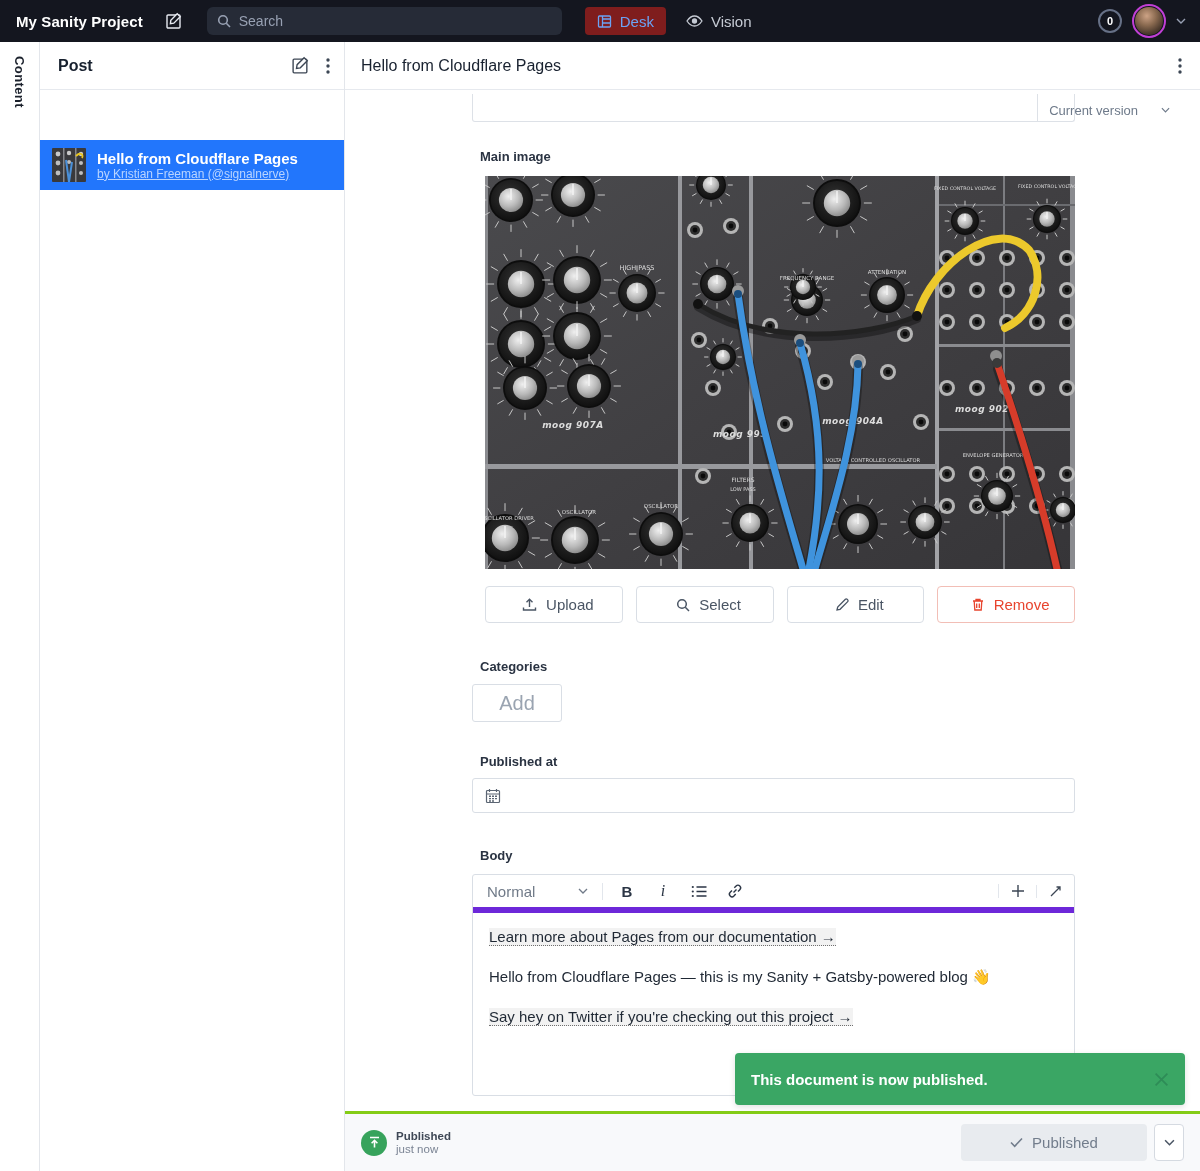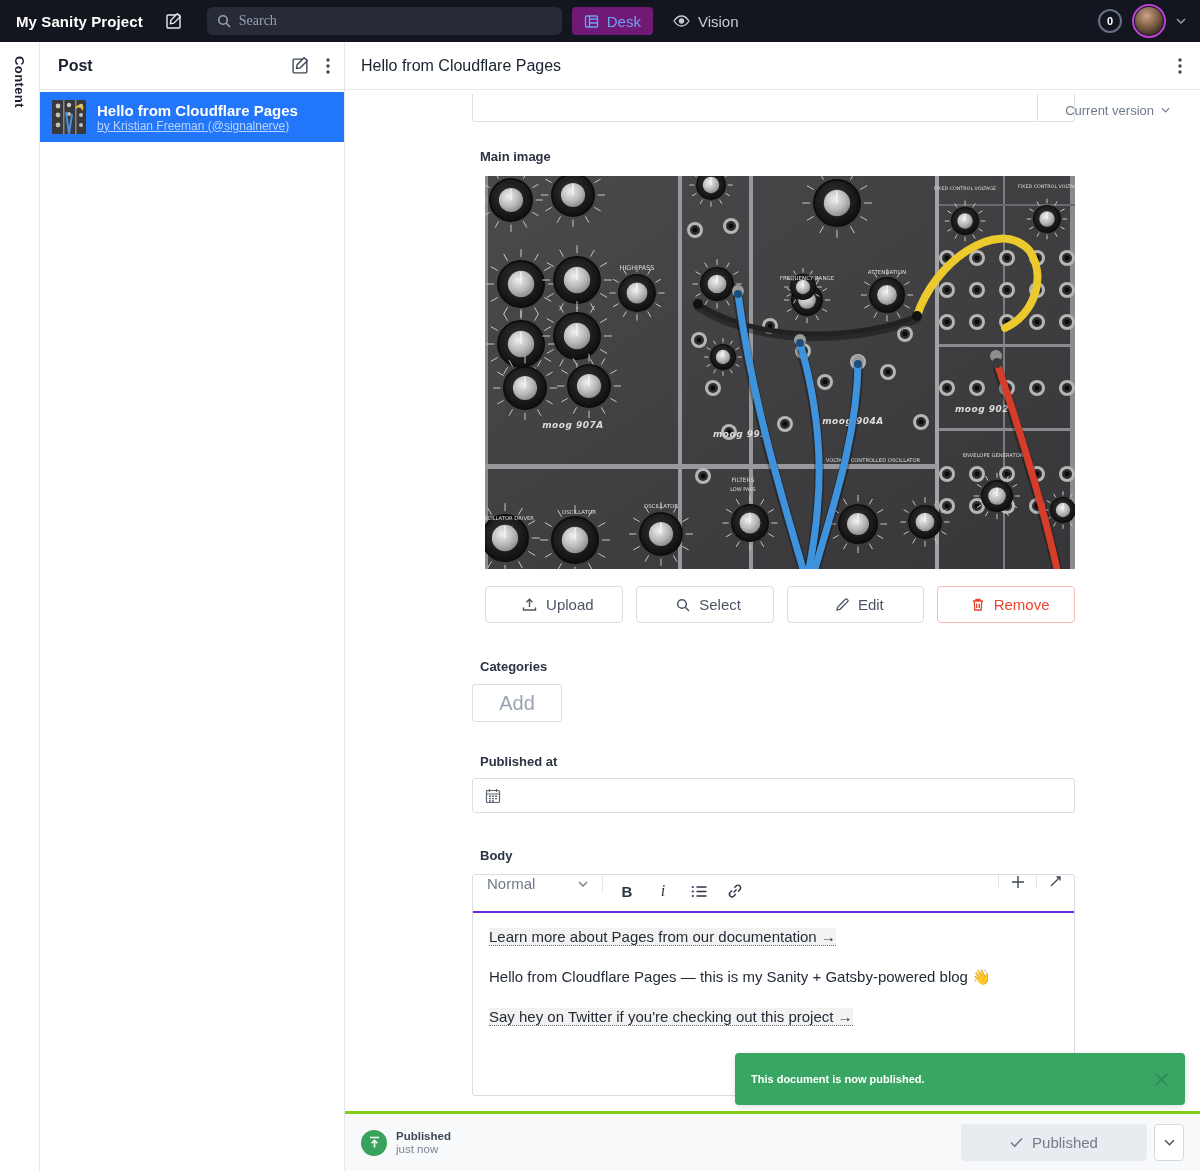--- a/index.html
+++ b/index.html
@@ -7,60 +7,60 @@
     font-family:"Liberation Sans","DejaVu Sans",sans-serif; }
   .app { width:1200px; height:1171px; display:flex; flex-direction:column; }
 
   
   .navbar { height:42px; background:#14161f; display:flex; align-items:center; flex:none; padding:0 14px 0 16px; }
   .nav-title { color:#fff; font-size:15px; font-weight:bold; letter-spacing:.1px; }
   .nav-compose { margin-left:22px; color:#e7eaf1; display:flex; cursor:pointer; }
   .nav-search { margin-left:24px; width:355px; height:28px; background:#262b37; border:none; border-radius:6px;
     display:flex; align-items:center; padding:0 10px; gap:8px; color:#98a1b3; }
   .nav-search input { background:transparent; border:none; outline:none; color:#c6ccd8; font-size:14px; width:100%;
-    font-family:Liberation Serif, serif; }
+    font-family:Liberation Sans, sans-serif; }
   .nav-search input::placeholder { color:#98a1b3; }
   .nav-tab { display:flex; align-items:center; gap:8px; height:28px; padding:0 12px; border-radius:4px;
     font-size:15px; cursor:pointer; }
-  .nav-tab.desk { margin-left:10px; background:#701a75; color:#6ba3f5; }
+  .nav-tab.desk { margin-left:23px; background:#7f1d1d; color:#6ba3f5; }
   .nav-tab.vision { margin-left:8px; color:#c6cbd4; }
   .nav-right { margin-left:auto; display:flex; align-items:center; gap:10px; }
   .nav-badge { width:24px; height:24px; border:2px solid #667086; border-radius:50%; color:#fff; font-size:11px;
     font-weight:bold; display:flex; align-items:center; justify-content:center; }
   .nav-avatar { width:34px; height:34px; border-radius:50%; border:2px solid #c13fd6; padding:1px; }
   .nav-avatar .photo { width:100%; height:100%; border-radius:50%;
     background:radial-gradient(circle at 42% 32%, #cda386 0%, #8a6a50 38%, #4b3a2d 70%, #261f19 100%); }
   .nav-caret { color:#98a0b3; display:flex; }
 
   
   .workspace { flex:1; display:flex; min-height:0; }
   .content-rail { width:40px; background:#fff; border-right:1px solid #e3e6eb; padding-top:14px; display:flex;
     justify-content:center; flex:none; }
   .content-rail span { writing-mode:vertical-rl; font-size:13px; font-weight:600; color:#1b212c; letter-spacing:.4px; }
 
-  .post-panel { width:305px; background:#fff; border-right:1px solid #e3e6eb; flex:none; display:flex; flex-direction:column; }
+  .post-panel { width:305px; background:#fff; border-right:1px solid #e3e6eb; flex:none; display:flex; flex-direction:column;gap:48px; }
   .panel-header { height:48px; border-bottom:1px solid #e6e9ee; display:flex; align-items:center; padding:0 14px 0 18px; flex:none; }
   .panel-header .ph-title { font-size:16px; font-weight:600; color:#17202e; }
   .panel-header .ph-icons { margin-left:auto; display:flex; align-items:center; gap:16px; color:#3c4654; }
   .icon-btn { display:flex; align-items:center; cursor:pointer; }
 
   .post-item { margin-top:2px; height:50px; background:#2276fc; display:flex; align-items:center; gap:11px;
     padding:0 10px 0 12px; cursor:pointer; }
   .post-thumb { width:34px; height:34px; flex:none; border-radius:1px; overflow:hidden; }
   .post-item-texts { min-width:0; }
   .post-item-title { color:#fff; font-size:15px; font-weight:600; white-space:nowrap; }
   .post-item-sub { color:#b9d4ff; font-size:12px; white-space:nowrap;text-decoration:underline; }
 
   
   .doc-panel { flex:1; display:flex; flex-direction:column; position:relative; background:#fff; min-width:0; }
   .doc-header { height:48px; border-bottom:1px solid #e6e9ee; display:flex; align-items:center; padding:0 18px 0 16px; flex:none; }
   .doc-title { font-size:16px; color:#18212f; }
   .doc-header .icon-btn { margin-left:auto; color:#3c4654; }
   .doc-scroll { flex:1; position:relative; overflow:hidden; }
-  .version-row { position:absolute; top:0; right:0; height:40px; display:flex; align-items:center; gap:7px;
+  .version-row { position:absolute; top:0; right:0; height:40px; display:flex; align-items:center; gap:23px;
     padding-right:30px; color:#6e7a8a; font-size:13px; cursor:pointer; z-index:2; }
 
   .content-col { position:absolute; left:127px; top:0; width:603px; }
   .partial-field { margin-top:4px; height:28px; border:1px solid #dde1e7; border-top:none;
     border-radius:0 0 3px 3px; position:relative; }
   .partial-field .pf-divider { position:absolute; right:36px; top:0; bottom:0; border-left:1px solid #dde1e7; }
 
   .field-label { font-size:13px; font-weight:600; color:#2a3342;padding-left:8px; }
   .lbl-mainimage { margin-top:27px; }
   .figure-wrap { margin:12px 0 0 13px; width:606px; height:393px; }
@@ -76,21 +76,21 @@
     font-size:20px; color:#9aa4b1; display:flex; align-items:center; justify-content:center; cursor:pointer; }
 
   .lbl-published { margin-top:32px; }
   .date-field { margin-top:9px; height:35px; border:1px solid #d9dee5; border-radius:3px; display:flex; align-items:center;
     padding:0 12px; }
   .date-field input { border:none; outline:none; font-size:15px; color:#1a2330; flex:1; font-family:inherit; background:transparent; }
   .date-field .cal { color:#5b6573; display:flex; cursor:pointer; }
 
   .lbl-body { margin-top:35px; }
   .editor-box { margin-top:11px; height:222px; border:1px solid #d9dee5; border-radius:3px; display:flex; flex-direction:column; }
-  .editor-toolbar { height:38px; border-bottom:2px solid #6d28d9; display:flex; align-items:flex-start; flex:none; }
+  .editor-toolbar { height:38px; border-bottom:6px solid #6d28d9; display:flex; align-items:center; flex:none; }
   .style-select { width:130px; border-right:1px solid #e2e6ec; display:flex; align-items:center; gap:8px;
     padding:0 14px; color:#707a88; font-size:15px; cursor:pointer; }
   .style-select .sv { flex:1; }
   .tb-icons { display:flex; align-items:center; gap:4px; padding-left:8px; }
   .tb-ic { width:32px; height:32px; display:flex; align-items:center; justify-content:center; color:#2b3545; cursor:pointer; }
   .tb-ic.bold { font-weight:bold; font-size:15px; }
   .tb-ic.italic { font-family:"Liberation Serif","DejaVu Serif",serif; font-style:italic; font-size:16px; }
   .tb-spacer { flex:1; }
   .tb-cell { width:38px; border-left:1px solid #e2e6ec; display:flex; align-items:center; justify-content:center;
     color:#3c4654; cursor:pointer; }
@@ -108,21 +108,21 @@
   .pub-texts .t2 { font-size:11.5px; color:#7b8494; margin-top:1px; }
   .footer-right { margin-left:auto; display:flex; align-items:center; gap:7px; }
   .published-btn { width:186px; height:37px; background:#e8ebef; border:none; border-radius:4px; color:#727d8c;
     font-size:15px; display:flex; align-items:center; justify-content:center; gap:9px; font-family:inherit; }
   .caret-btn { width:30px; height:37px; background:#fff; border:1px solid #d5dae1; border-radius:4px; color:#4a5564;
     display:flex; align-items:center; justify-content:center; cursor:pointer; }
 
   
   .toast { position:absolute; right:15px; bottom:66px; width:450px; height:52px; background:#3aa664; border-radius:4px;
     display:flex; align-items:center; padding:0 16px; z-index:5; box-shadow:0 2px 6px rgba(0,0,0,.12); }
-  .toast-msg { color:#fff; font-size:11px; font-weight:600; }
+  .toast-msg { color:#fff; font-size:15px; font-weight:600; }
   .toast-close { margin-left:auto; color:#2e8c57; display:flex; cursor:pointer; }
 </style>
 </head>
 <body>
 
 <div class="app">
 
   <header class="navbar">
     <div class="nav-title">My Sanity Project</div>
     <div class="nav-compose icon-btn">

